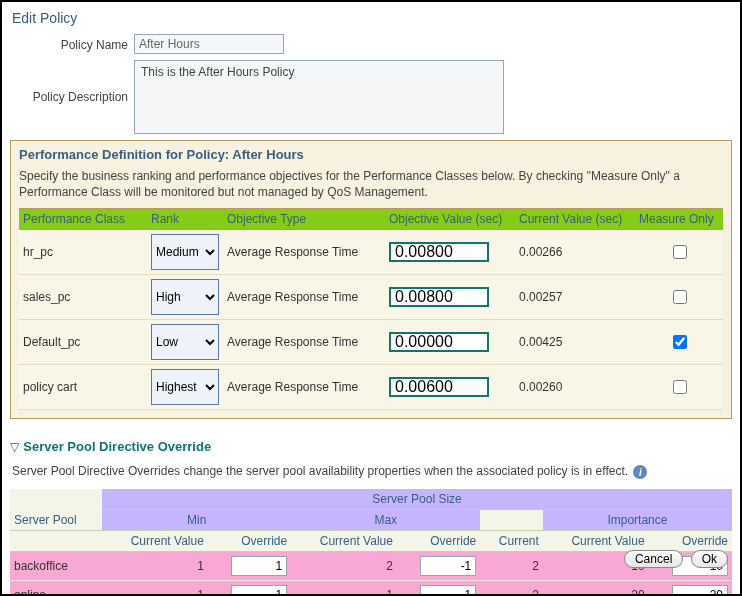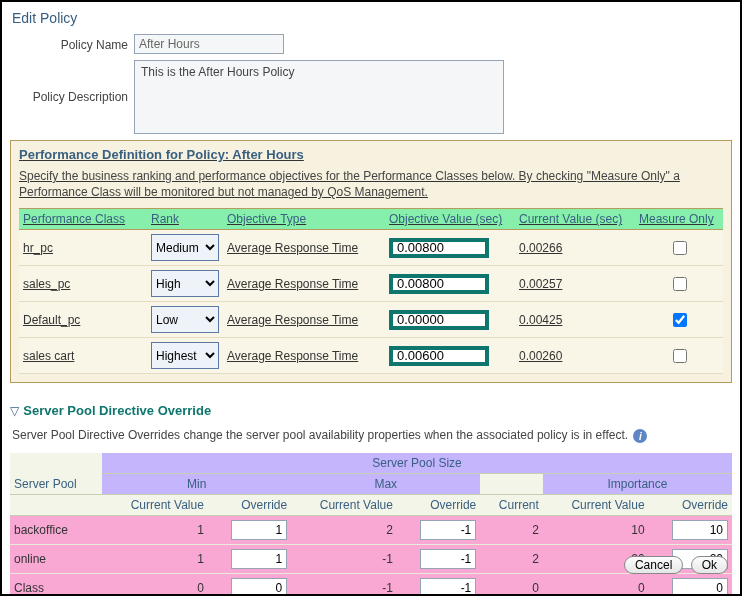--- a/index.html
+++ b/index.html
@@ -57,21 +57,20 @@
     resize: none;
     color: #444;
     overflow-y: scroll;
   }
 
   .section-box {
     border: 1px solid #b59b5c;
     background: #f6f2df;
     padding: 6px 8px 8px 8px;
     margin-top: 6px;
-    text-decoration: underline;
   }
   .section-title {
     color: #395f81;
     font-size: 13px;
     font-weight: bold;
     margin: 0 0 6px 0;
   }
   .section-desc {
     color: #444;
     margin-bottom: 8px;
@@ -82,44 +81,44 @@
     border-collapse: collapse;
     width: 100%;
   }
   table.perf th {
     text-align: left;
     color: #395f81;
     font-weight: normal;
     padding: 3px 4px;
     border-top: 1px solid #b59b5c;
     border-bottom: 1px solid #b59b5c;
-    background: #86efac;
+    background: #84cc16;
   }
   table.perf td {
     padding: 4px 4px;
     border-bottom: 1px solid #e3dcc0;
     background: #f9f6e8;
     vertical-align: middle;
   }
   .rank-select {
     width: 68px;
-    height: 27px;
+    height: 36px;
     border: 1px solid #5b78a6;
     background: #eef2f9;
     font-family: inherit;
     font-size: 12px;
   }
   .obj-input {
     width: 100px;
     height: 20px;
-    border: 4px solid #0f766e;
+    border: 2px solid #0f766e;
     background: #fff;
     padding: 1px 4px;
     font-family: inherit;
-    font-size: 13px;
+    font-size: 16px;
   }
   .chk {
     width: 14px;
     height: 14px;
   }
 
   .disclosure-row {
     margin-top: 20px;
     display: flex;
     align-items: center;
@@ -188,21 +187,21 @@
     background: #fff;
     padding: 1px 4px;
     font-family: inherit;
     font-size: 12px;
     text-align: right;
   }
 
   .button-row {
     position: absolute;
     right: 12px;
-    bottom: 20px;
+    bottom: 26px;
   }
   .btn {
     border: 1px solid #888;
     background: linear-gradient(#fdfdfd,#e6e6e6);
     border-radius: 10px;
     padding: 1px 10px;
     font-family: inherit;
     font-size: 12px;
     cursor: pointer;
     margin-left: 4px;
@@ -259,21 +258,21 @@
         </tr>
         <tr>
           <td>Default_pc</td>
           <td><select class="rank-select"><option value="Highest">Highest</option><option value="High">High</option><option value="Medium">Medium</option><option value="Low" selected="">Low</option><option value="Lowest">Lowest</option></select></td>
           <td>Average Response Time</td>
           <td><input class="obj-input" value="0.00000" style=""></td>
           <td>0.00425</td>
           <td style="text-align:center"><input type="checkbox" class="chk" checked="" style=""></td>
         </tr>
         <tr>
-          <td>sales cart</td>
+          <td>policy cart</td>
           <td><select class="rank-select"><option value="Highest">Highest</option><option value="High">High</option><option value="Medium">Medium</option><option value="Low">Low</option><option value="Lowest">Lowest</option></select></td>
           <td>Average Response Time</td>
           <td><input class="obj-input" value="0.00600" style=""></td>
           <td>0.00260</td>
           <td style="text-align:center"><input type="checkbox" class="chk" style=""></td>
         </tr>
       </tbody>
     </table>
   </div>
 

